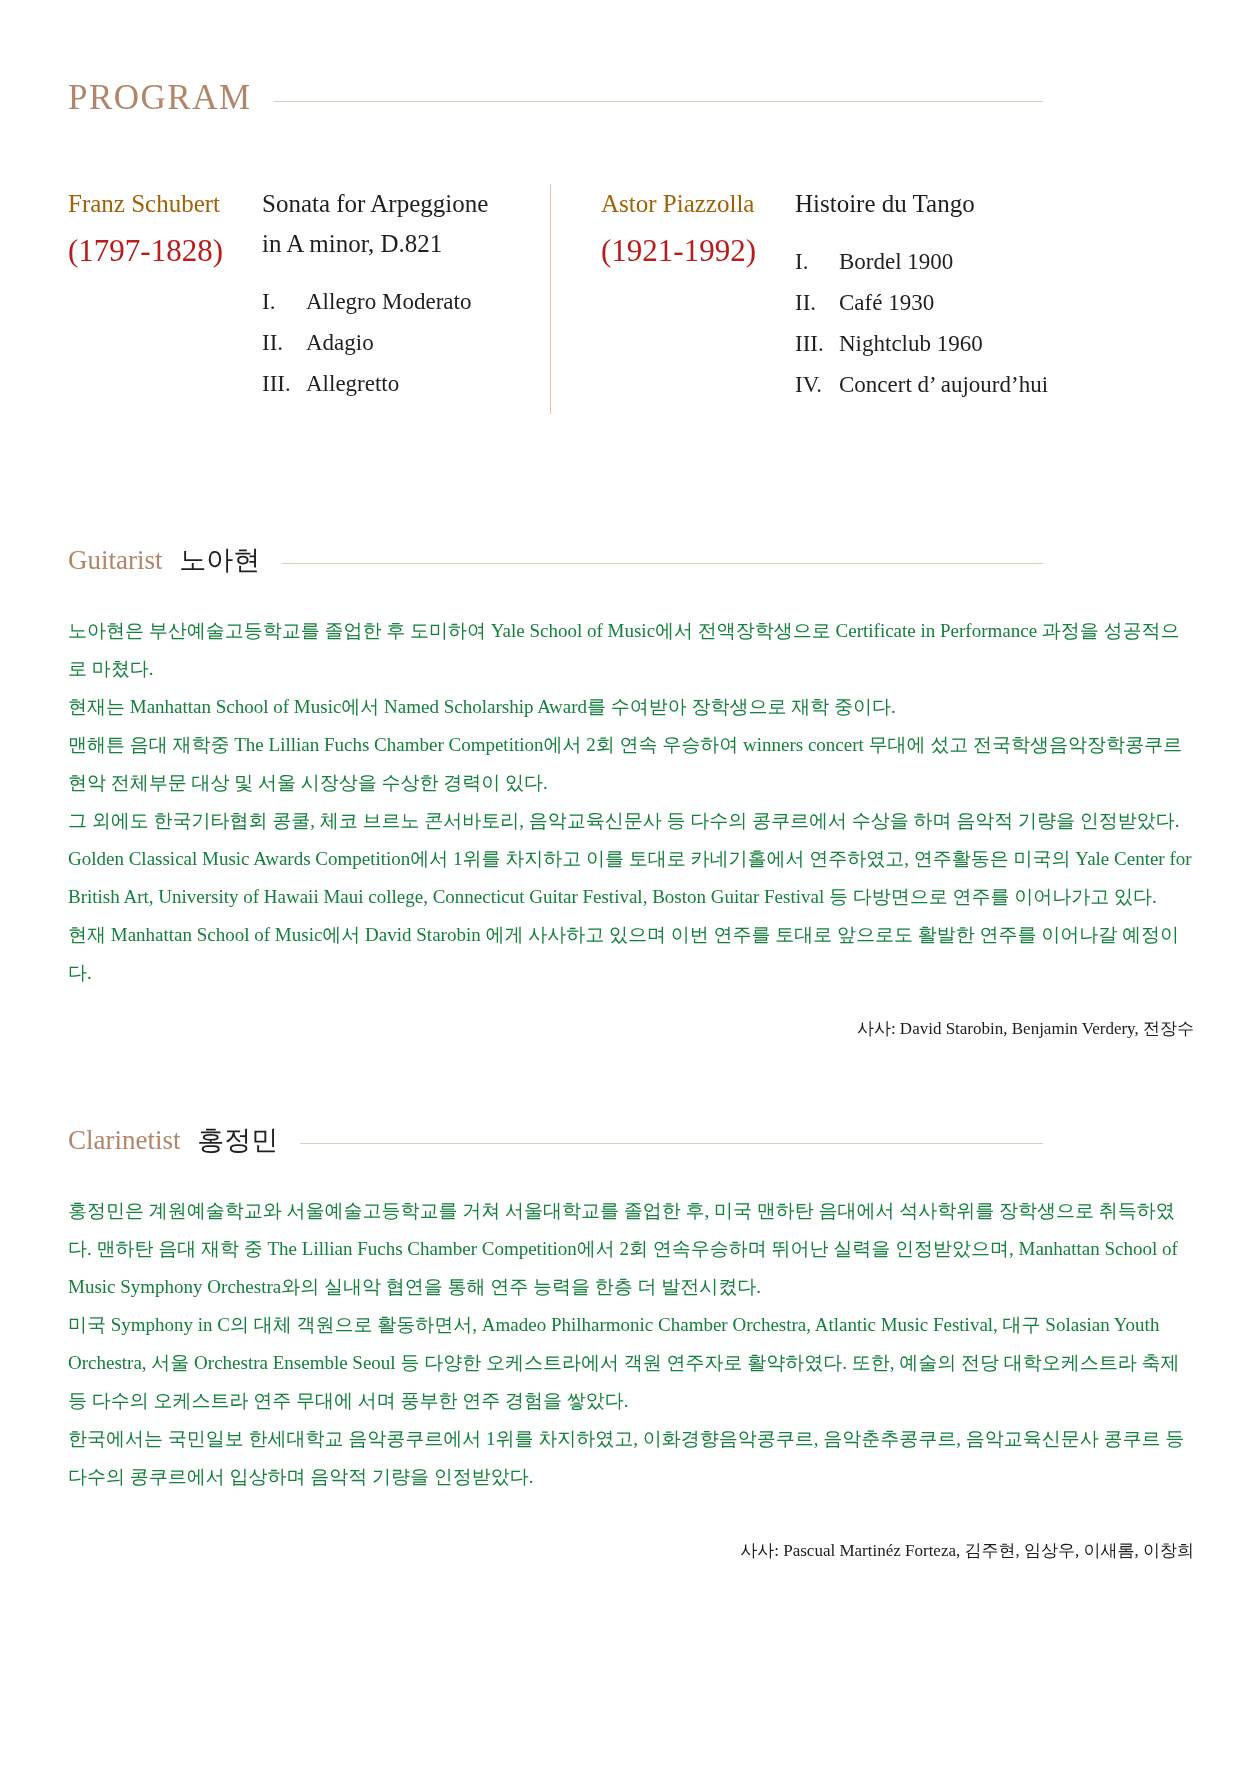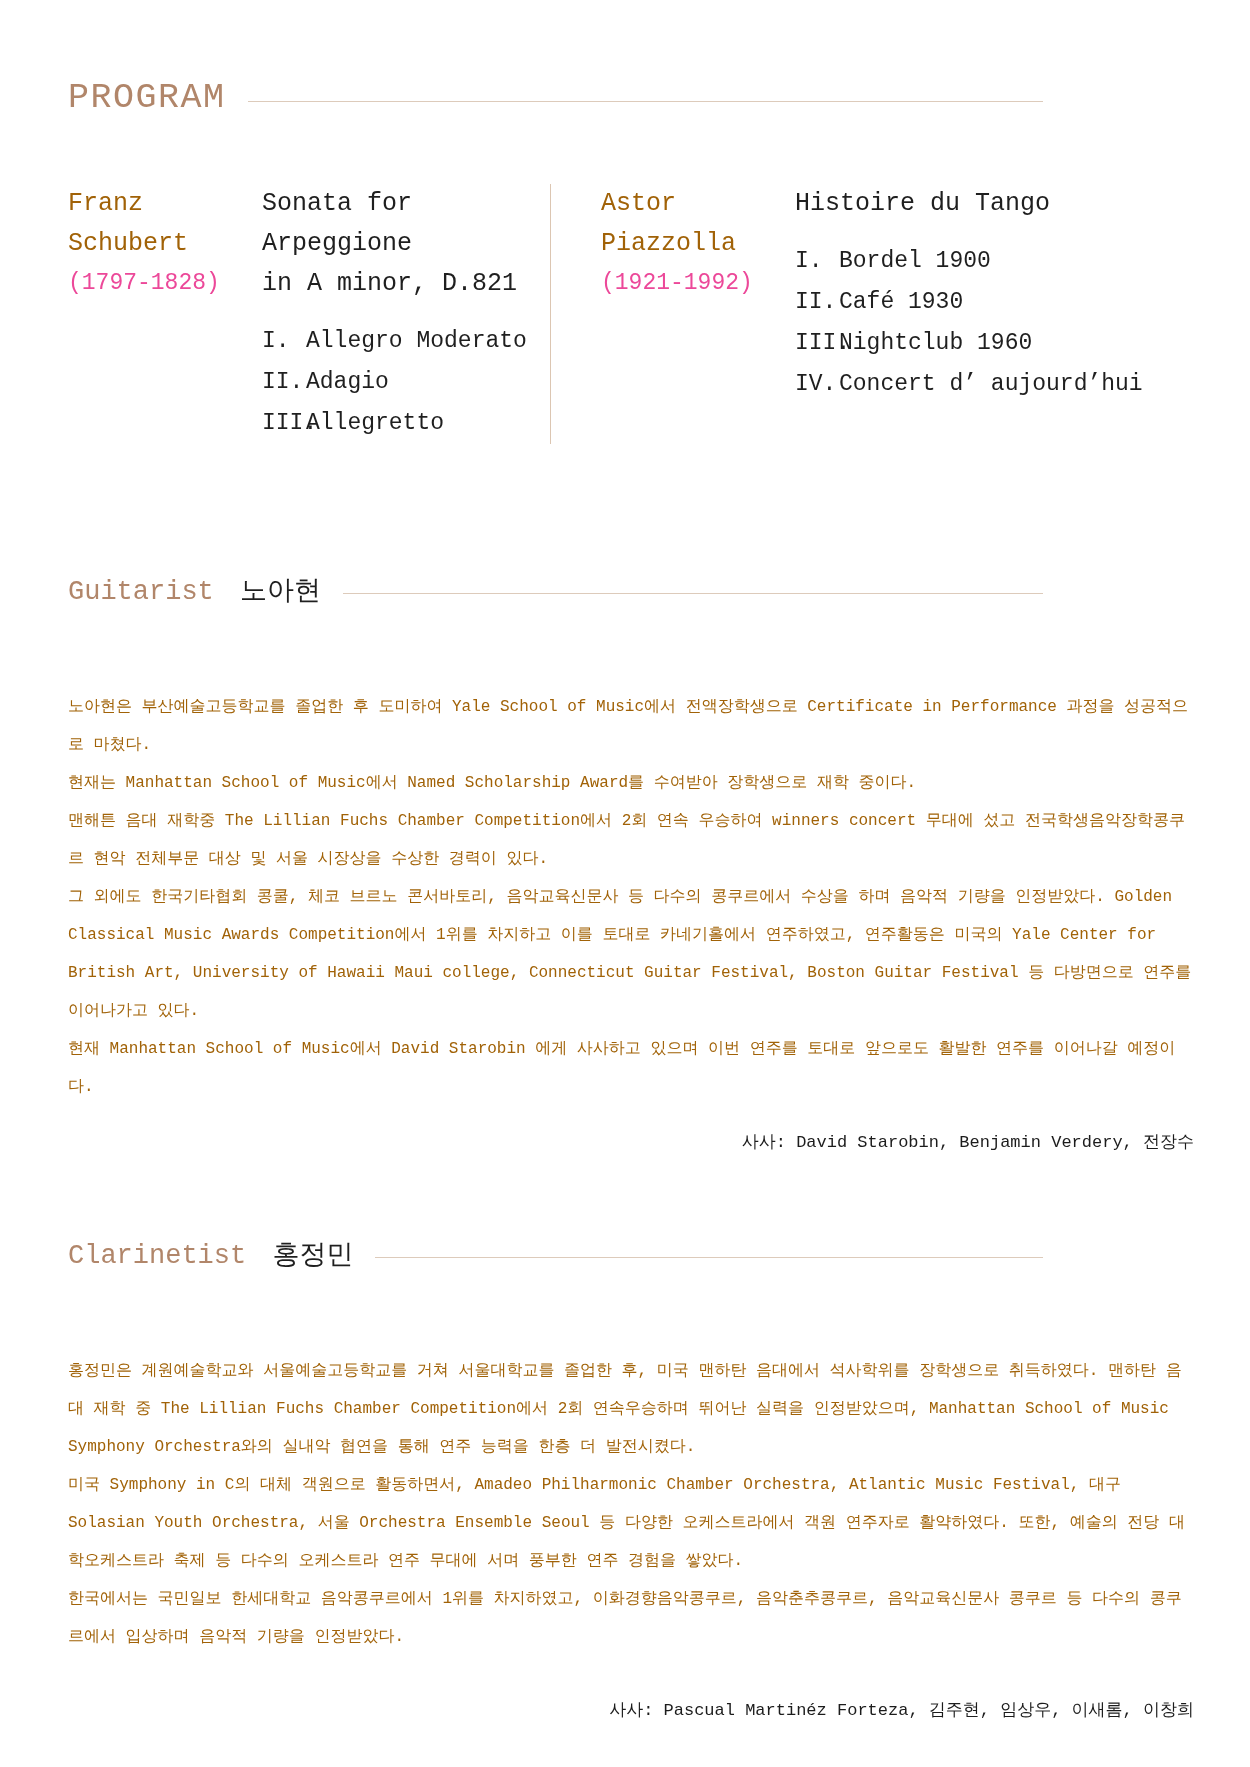--- a/index.html
+++ b/index.html
@@ -9,21 +9,20 @@
     font-family: "Liberation Serif", "DejaVu Serif", serif;
     color: #1f1f1f;
   }
   .page {
     position: relative;
     width: 1250px;
     height: 1767px;
     background: #ffffff;
     padding: 78px 60px 0 68px;
     overflow: hidden;
-    font-family: Liberation Mono, monospace;
   }
 
   
   .heading-row {
     display: flex;
     align-items: center;
     width: 975px;
   }
   .heading-row .rule {
     flex: 1;
@@ -47,34 +46,34 @@
     display: grid;
     grid-template-columns: 482px 1px 1fr;
     margin-top: 66px;
     min-height: 230px;
   }
   .v-divider { background: #dcc6b2; width: 1px; }
   .piece { display: grid; grid-template-columns: 194px 1fr; align-content: start; }
   .piece.right { padding-left: 50px; }
   .composer-col { font-size: 25px; line-height: 40px; }
   .composer-name { color: #a16207; }
-  .composer-dates { color: #ec4899; font-size: 23px; line-height: 38px; }
+  .composer-dates { color: #b91c1c; font-size: 31px; line-height: 38px; margin-top: 8px; }
   .work-col { font-size: 25px; line-height: 40px; }
   .movements { margin-top: 17px; font-size: 23px; }
   .movement { display: flex; line-height: 41px; }
   .movement .numeral { width: 44px; flex: 0 0 44px; }
 
   
   .performer-section { margin-top: 0; }
   .bio {
-    margin-top: 80px;
+    margin-top: 34px;
     width: 1126px;
-    font-size: 16px;
+    font-size: 19px;
     line-height: 38px;
-    color: #a16207;
+    color: #15803d;
   }
   .bio p { margin: 0; }
   .teachers-line {
     width: 1126px;
     text-align: right;
     font-size: 17px;
     line-height: 38px;
     color: #1c1c1c;
   }
 

